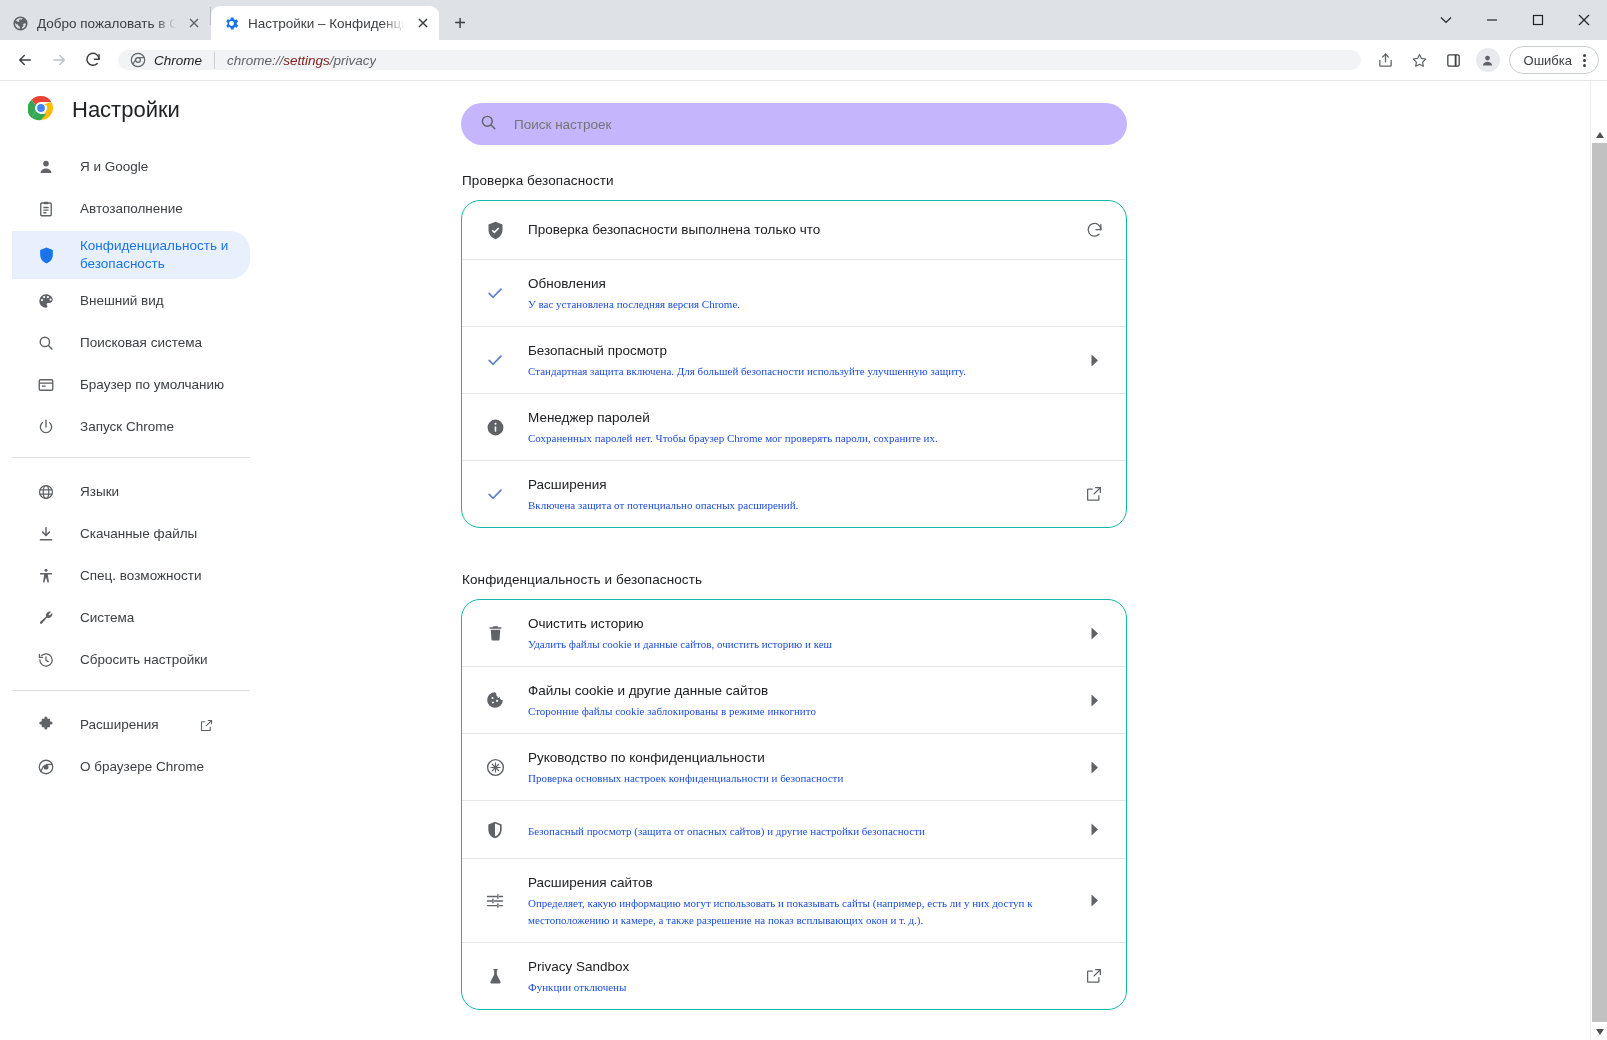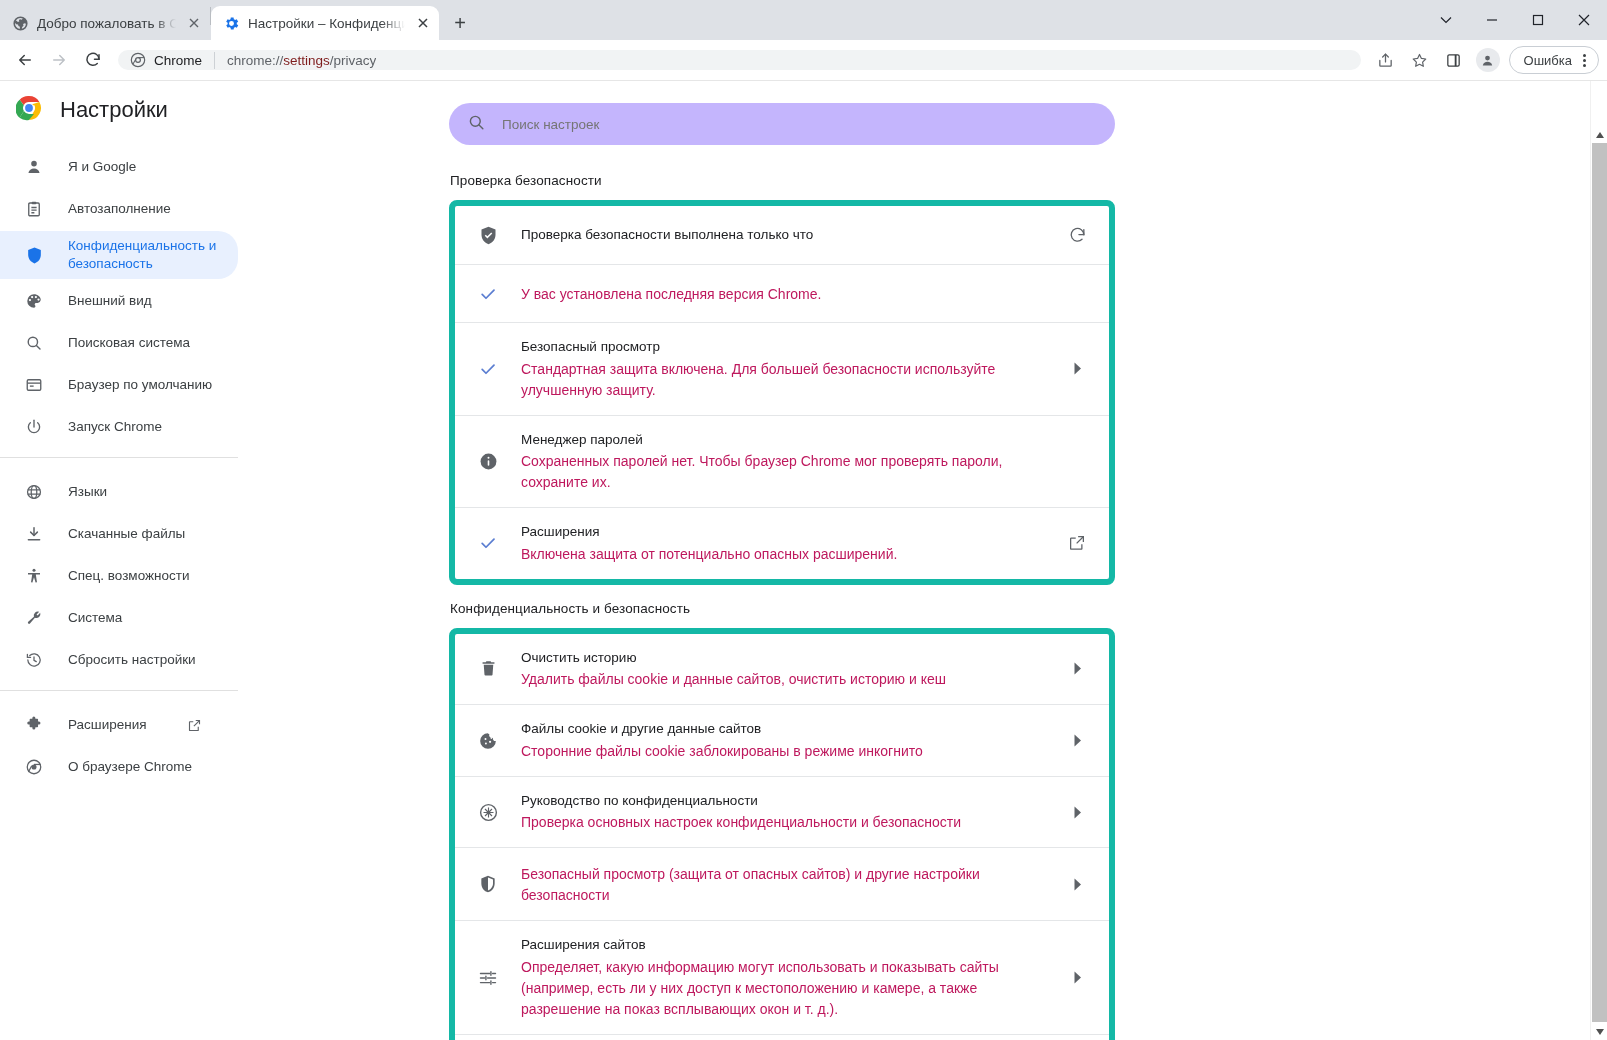--- a/index.html
+++ b/index.html
@@ -69,41 +69,42 @@
     display: flex; align-items: center; justify-content: center;
     color: #5f6368; flex: 0 0 34px;
   }
   .tb-btn.dis { color: #bdc1c6; }
   .omnibox {
     flex: 1 1 auto; height: 20px; margin: 0 8px;
     background: #f1f3f4; border-radius: 16px;
     display: flex; align-items: center; padding: 0 12px;
     gap: 8px; font-size: 13.5px; color: #202124;
     min-width: 0;
+    font-style: italic;
   }
   .omni-chrome { display: flex; align-items: center; gap: 7px; color: #3c4043; }
   .omni-div { width: 1px; height: 17px; background: #cdd1d5; margin: 0 4px; }
   .omni-url { color: #5f6368; white-space: nowrap; overflow: hidden; }
   .omni-url b { color: #7f1d1d; font-weight: 400; }
   .err-chip {
     height: 28px; border: 1px solid #c9ced4; border-radius: 14px;
     display: flex; align-items: center; gap: 2px;
     padding: 0 4px 0 14px; font-size: 13px; color: #3c4043;
     margin-left: 4px; flex: 0 0 auto;
   }
   .err-dots { width: 20px; display: flex; flex-direction: column; align-items: center; gap: 2px; }
   .err-dots i { width: 3px; height: 3px; border-radius: 50%; background: #3c4043; display: block; }
   .avatar-btn {
     width: 24px; height: 24px; border-radius: 50%; background: #e8eaed;
     display: flex; align-items: center; justify-content: center;
     color: #5f6368; margin: 0 5px; flex: 0 0 24px;
   }
 
   
-  .page { display: flex; height: 959px; position: relative; background: #fff; }
+  .page { display: flex; height: 959px; position: relative; background: #fff; padding-left: 12px; }
 
   
   .sidebar {
     width: 239px; flex: 0 0 239px;
     padding-top: 0; background: #fff;
     border-right: 1px solid #ffffff;
   }
   .brand {
     height: 58px; display: flex; align-items: center;
     gap: 18px; padding-left: 16px;
@@ -134,33 +135,33 @@
     height: 42px; background: #c4b5fd; border-radius: 21px;
     display: flex; align-items: center; gap: 16px; padding: 0 18px;
     color: #5f6368; font-size: 13.5px;
   }
   .sections { margin-left: 210px; width: 666px; padding-top: 28px; }
   .sec-title {
     font-size: 13.5px; color: #1a73e8; letter-spacing: .1px;
     margin: 0 0 12px 1px; color: #202124;
   }
   .card {
-    border: 6px solid #14b8a6; border-radius: 8px;
-    background: #fff; overflow: hidden; margin-bottom: 16px;
+    border: 1px solid #14b8a6; border-radius: 19px;
+    background: #fff; overflow: hidden; margin-bottom: 44px;
   }
   .row {
     display: flex; align-items: center;
     padding: 14px 20px 14px 22px; gap: 22px;
     min-height: 58px;
   }
   .row + .row { border-top: 1px solid #e4e6e8; }
   .row-icon { width: 22px; flex: 0 0 22px; display: flex; align-items: center; justify-content: center; color: #5f6368; }
   .row-body { flex: 1 1 auto; min-width: 0; }
   .row-title { font-size: 13.5px; color: #202124; line-height: 1.45; }
-  .row-sub { font-size: 14px; color: #be185d; line-height: 1.5; margin-top: 2px; }
+  .row-sub { font-size: 11px; color: #1d4ed8; line-height: 1.5; margin-top: 2px; font-family: Liberation Serif, serif; }
   .row-action { width: 24px; flex: 0 0 24px; display: flex; align-items: center; justify-content: center; color: #5f6368; }
   .chev { color: #5f6368; font-size: 11px; }
 
   
   .vscroll {
     position: absolute; right: 0; top: 0;
     width: 17px; height: 100%;
     background: #ffffff; border-left: 1px solid #f0f0f0;
   }
   .vscroll .sb-arrow {
@@ -504,20 +505,21 @@
           </span>
         </div>
 
         <div class="row">
           <span class="row-icon">
             <svg width="20" height="20" viewBox="0 0 24 24" fill="none" stroke="#5b7ed1" stroke-width="2.1" stroke-linecap="round" stroke-linejoin="round">
                 <path d="M5 12.5l4.6 4.6L19.2 7.4"></path>
               </svg>
           </span>
           <div class="row-body">
+            <div class="row-title">Обновления</div>
             <div class="row-sub">У вас установлена последняя версия Chrome.</div>
           </div>
           <span class="row-action"></span>
         </div>
 
         <div class="row">
           <span class="row-icon">
             <svg width="20" height="20" viewBox="0 0 24 24" fill="none" stroke="#5b7ed1" stroke-width="2.1" stroke-linecap="round" stroke-linejoin="round">
                 <path d="M5 12.5l4.6 4.6L19.2 7.4"></path>
               </svg>

